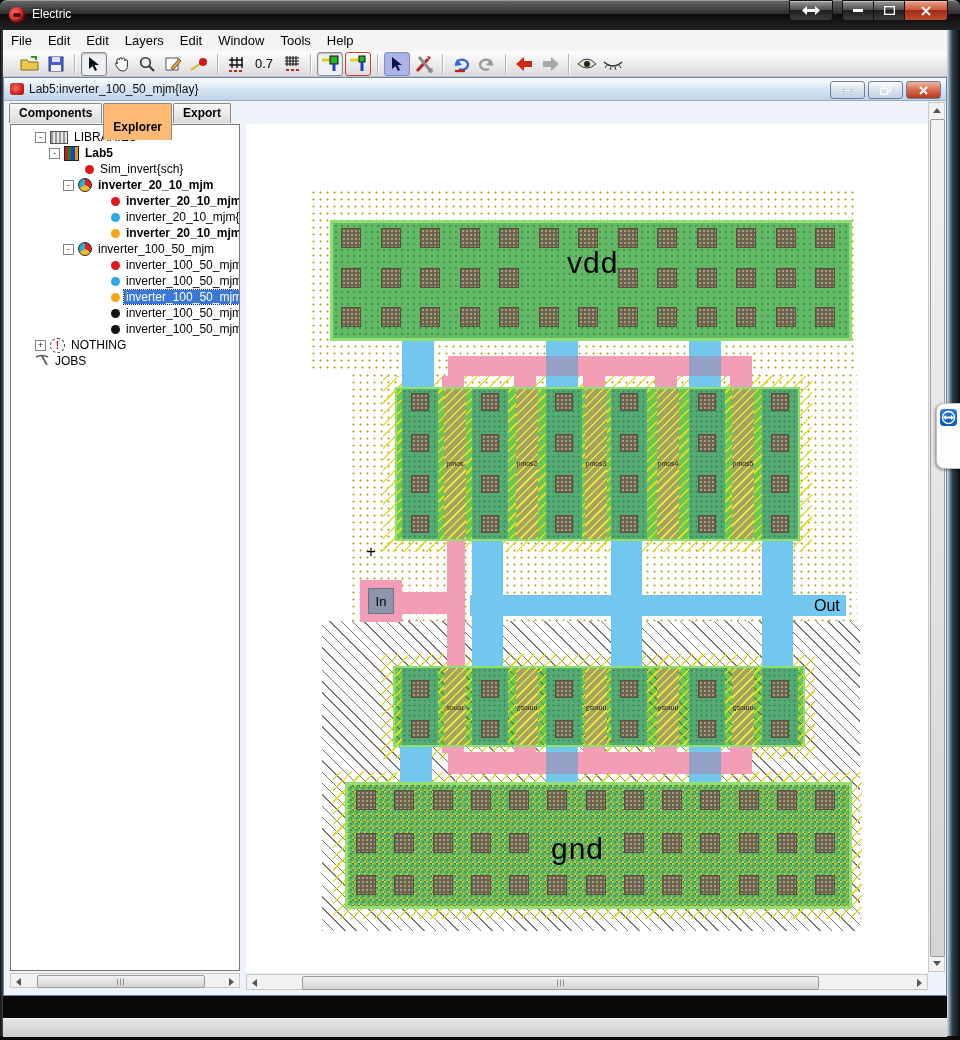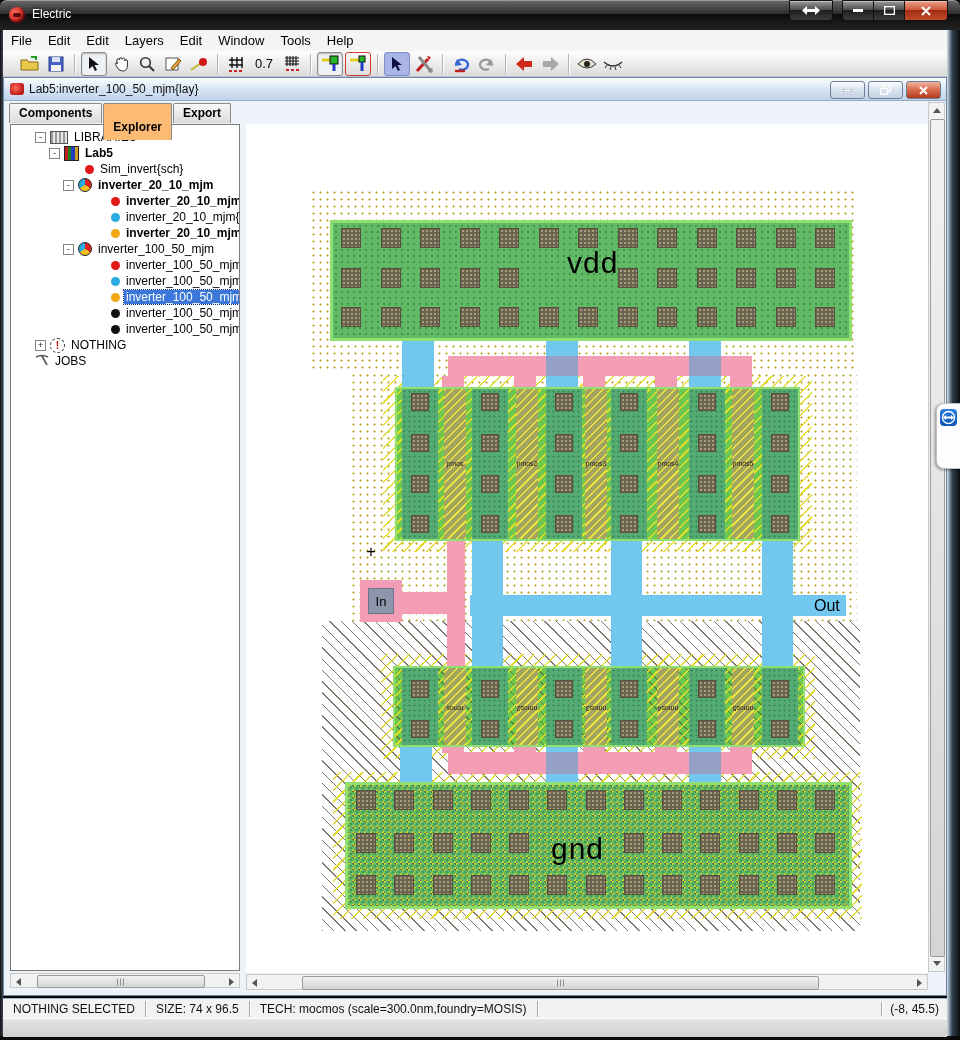--- a/index.html
+++ b/index.html
@@ -607,26 +607,20 @@
 
     <div class="hscroll" style="left:242px;top:896px;width:682px;height:16px;">
       <div class="sarrow" style="left:5px;top:4px;border-top:4px solid transparent;border-bottom:4px solid transparent;border-right:5px solid #555;"></div>
       <div class="thumb" style="left:55px;top:1px;width:515px;height:12px;">
           <div class="grip"></div>
         </div>
       <div class="sarrow" style="right:5px;top:4px;border-top:4px solid transparent;border-bottom:4px solid transparent;border-left:5px solid #555;"></div>
     </div>
   </div>
 
-  <div class="statusbar">
-    <span class="sseg" style="min-width:108px;">NOTHING SELECTED</span>
-    <span class="sseg">SIZE: 74 x 96.5</span>
-    <span class="sseg">TECH: mocmos (scale=300.0nm,foundry=MOSIS)</span>
-    <span class="scoords">(-8, 45.5)</span>
-  </div>
   <div class="bottomstrip"></div>
   <div class="leftedge"></div>
   <div class="rightedge"></div>
 
   <div class="tv-tab">
     <div class="tv-logo">
       <svg width="17" height="17" viewBox="0 0 17 17">
           <circle cx="8.5" cy="8.5" r="6" fill="none" stroke="#fff" stroke-width="1.4"></circle>
           <path d="M3 8.5 L6 6 L6 11 Z M14 8.5 L11 6 L11 11 Z" fill="#fff"></path>
           <rect x="5.5" y="7.5" width="6" height="2" fill="#fff"></rect>

